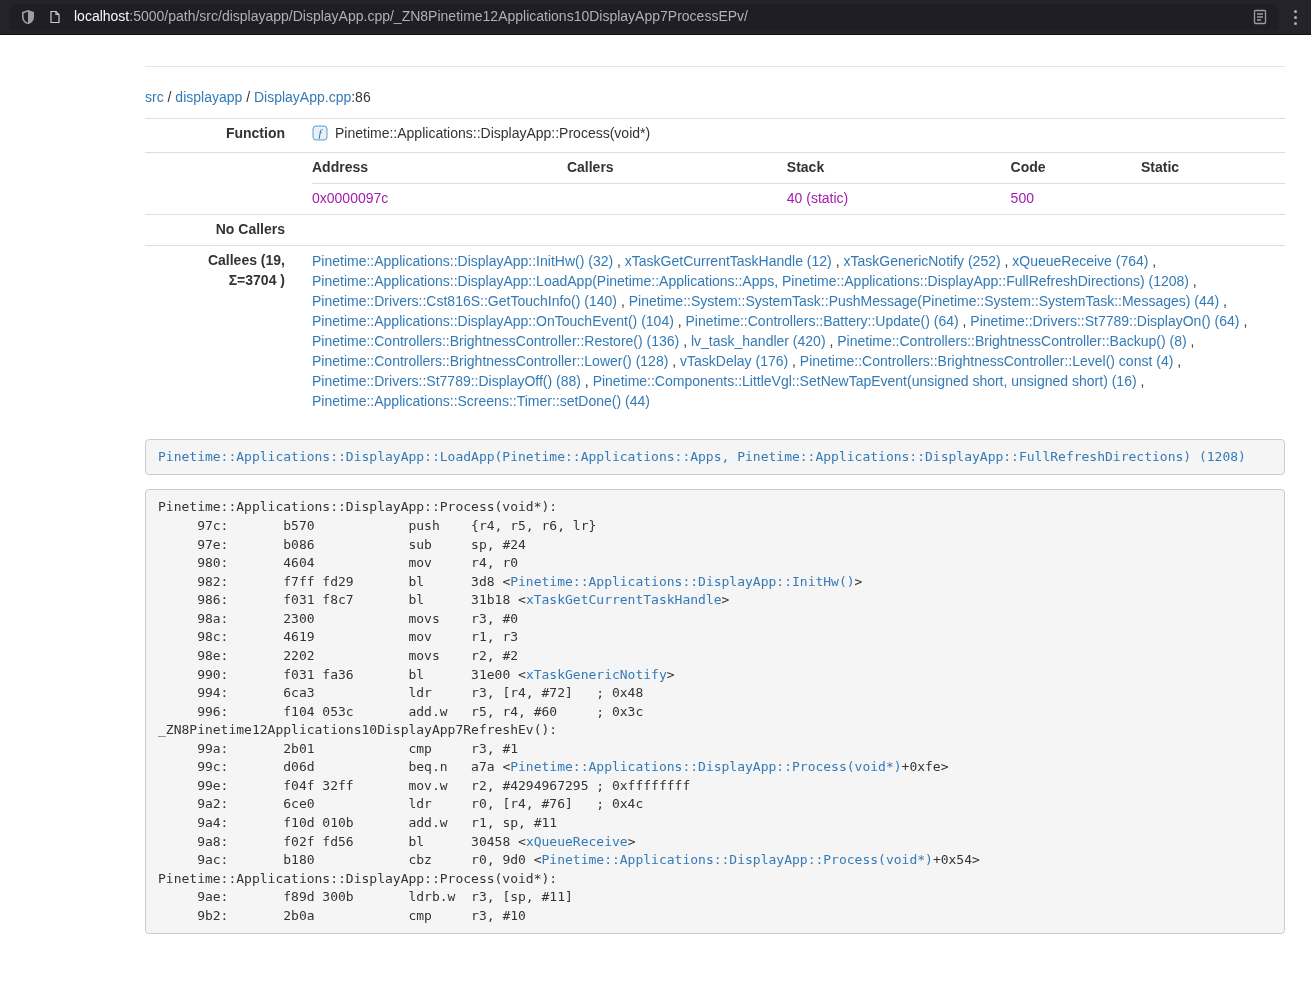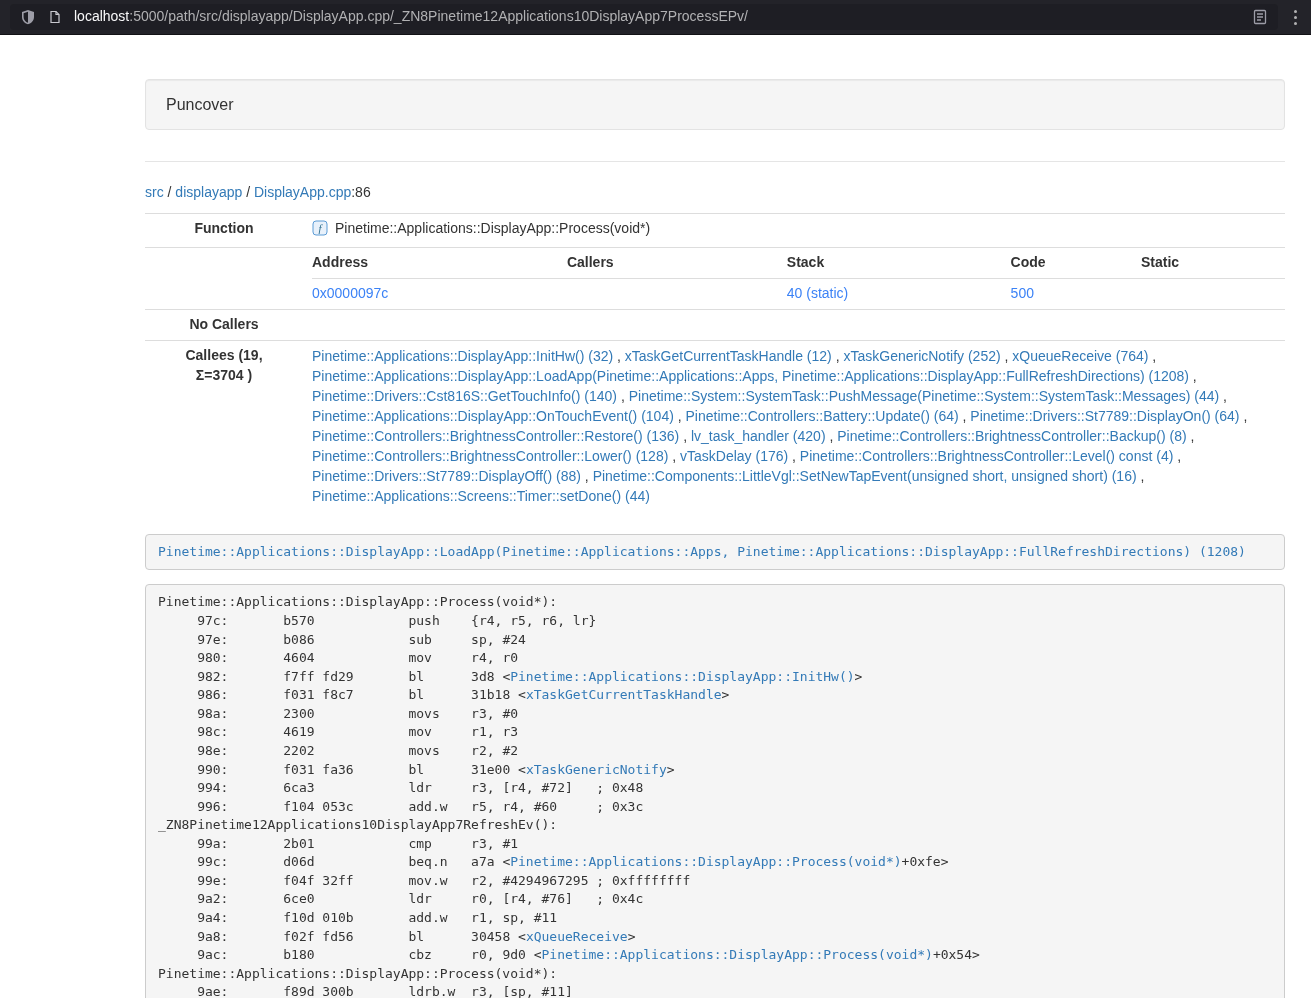--- a/index.html
+++ b/index.html
@@ -42,32 +42,32 @@
 
   hr.divider { border: 0; border-top: 1px solid #e5e5e5; margin: 31px 0 0 0; }
 
   .breadcrumb { margin: 21px 0 6px 0; font-size: 14px; }
   .breadcrumb span { color: #333; }
 
   
   .info-table { width: 100%; border-collapse: collapse; margin-top: 10px; }
   .info-table > tbody > tr { border-top: 1px solid #ddd; }
   .info-table th.rowlabel {
-    width: 148px; text-align: center; font-weight: 700; color: #333;
+    width: 148px; text-align: right; font-weight: 700; color: #333;
     padding: 5px 8px 5px 18px; vertical-align: top;
   }
   .info-table td.rowvalue { padding: 5px 0 5px 19px; vertical-align: top; }
   .info-table td.p0 { padding-top: 0; padding-bottom: 0; }
 
   .stats-table { width: 100%; border-collapse: collapse; }
   .stats-table th {
     text-align: left; font-weight: 700; padding: 5px 8px 5px 0;
     border-bottom: 1px solid #ddd; color: #333; margin-left: 41px;
   }
-  .stats-table td { padding: 5px 8px 5px 0; color: #3b82f6; }
+  .stats-table td { padding: 5px 8px 5px 0; color: #a21caf; }
 
   .ficon { display: inline-block; vertical-align: -3px; margin-right: 7px; }
   .callees { line-height: 20px; }
   .callee-link { white-space: nowrap; }
 
   
   .highlight-pre, .code-pre {
     background: #f5f5f5; border: 1px solid #ccc; border-radius: 4px;
     padding: 8px 12px; margin: 0;
     font-family: "DejaVu Sans Mono", monospace; font-size: 13px;
@@ -105,23 +105,20 @@
   </div>
   <span class="kebab">
       <i></i>
       <i></i>
       <i></i>
     </span>
 </div>
 
 <div class="container">
 
-  <div class="well">
-    <h1>Puncover</h1>
-  </div>
 
   <hr class="divider">
 
   <div class="breadcrumb"><a href="#">src</a><span> / </span><a href="#">displayapp</a><span> / </span><a href="#">DisplayApp.cpp</a><span>:86</span></div>
 
   <table class="info-table">
     <tbody>
       <tr>
         <th class="rowlabel">Function</th>
         <td class="rowvalue">

